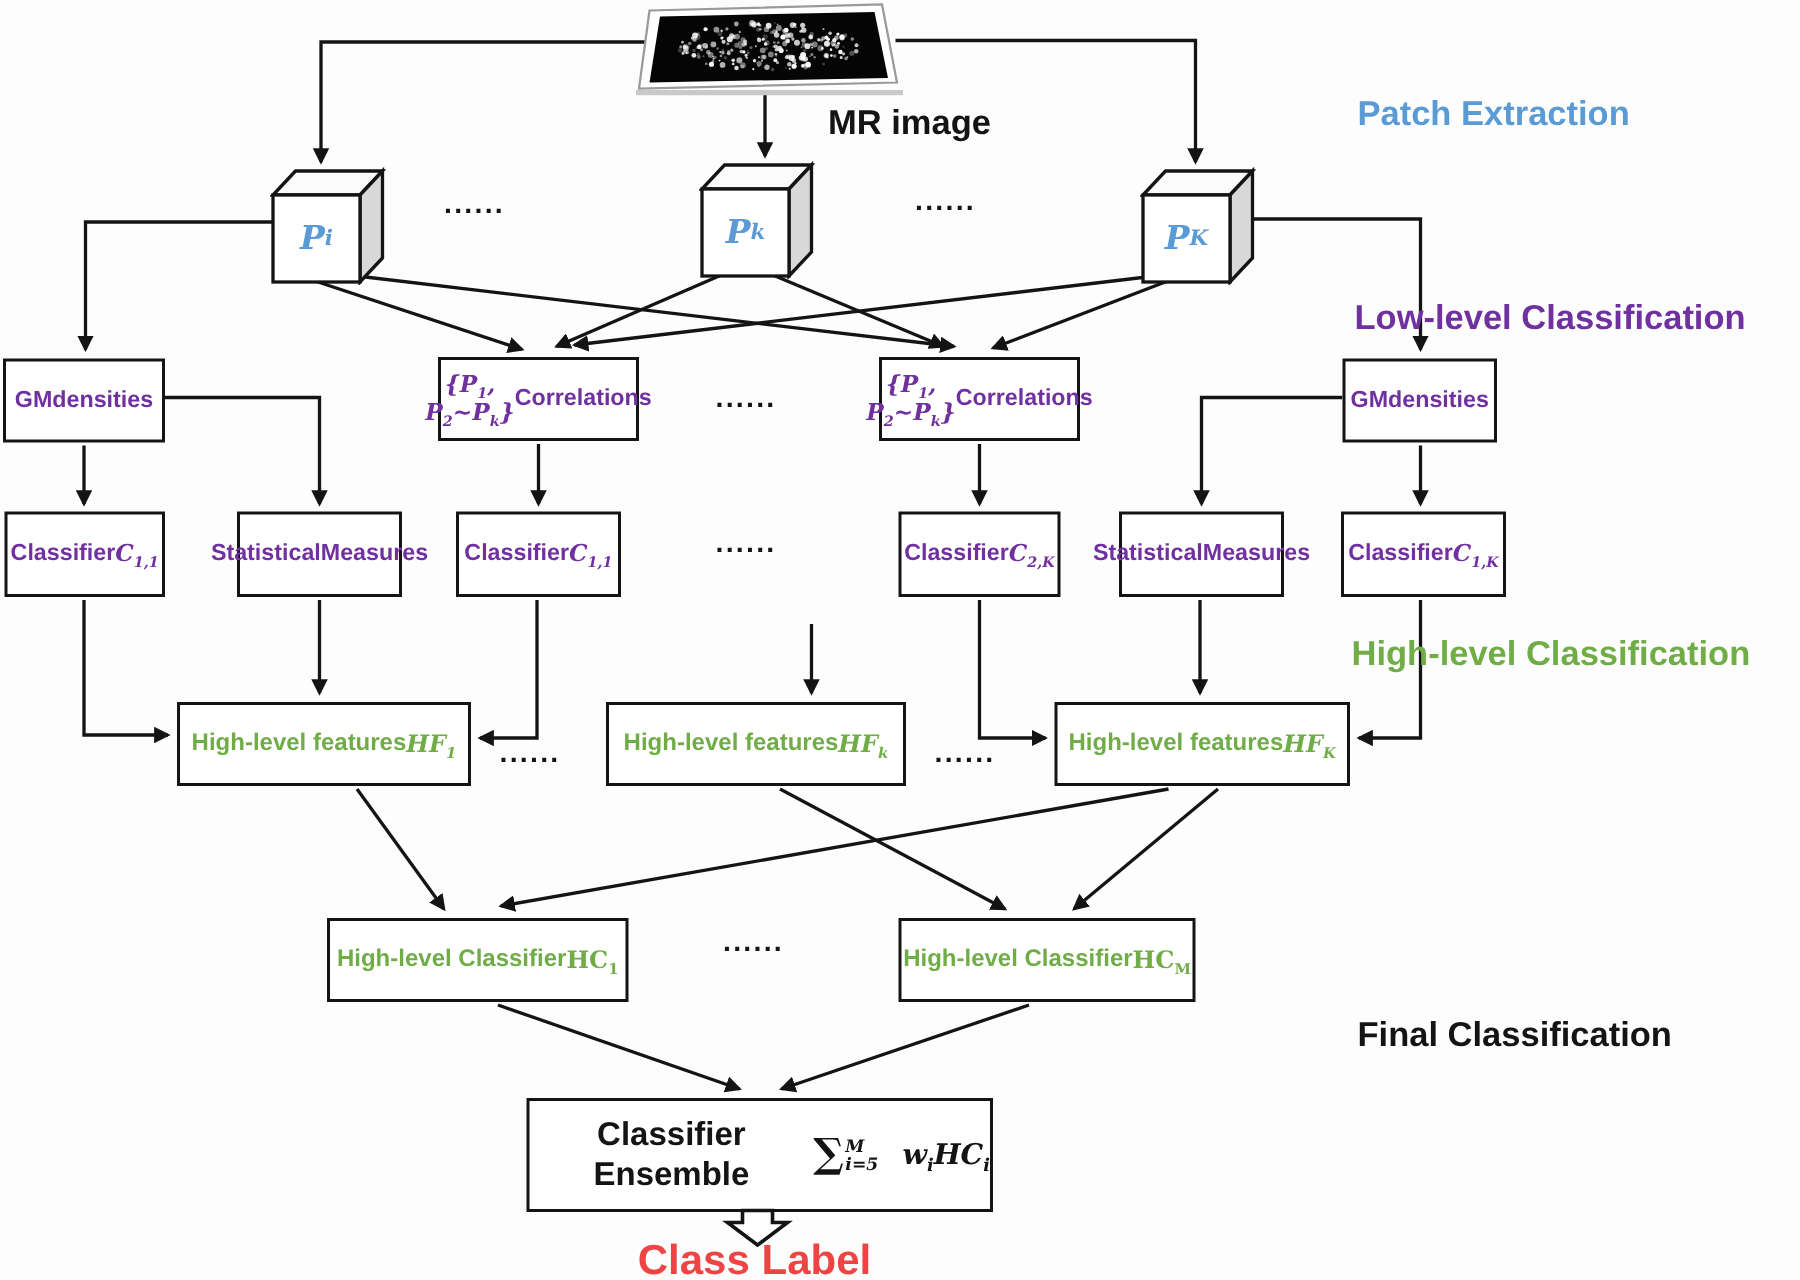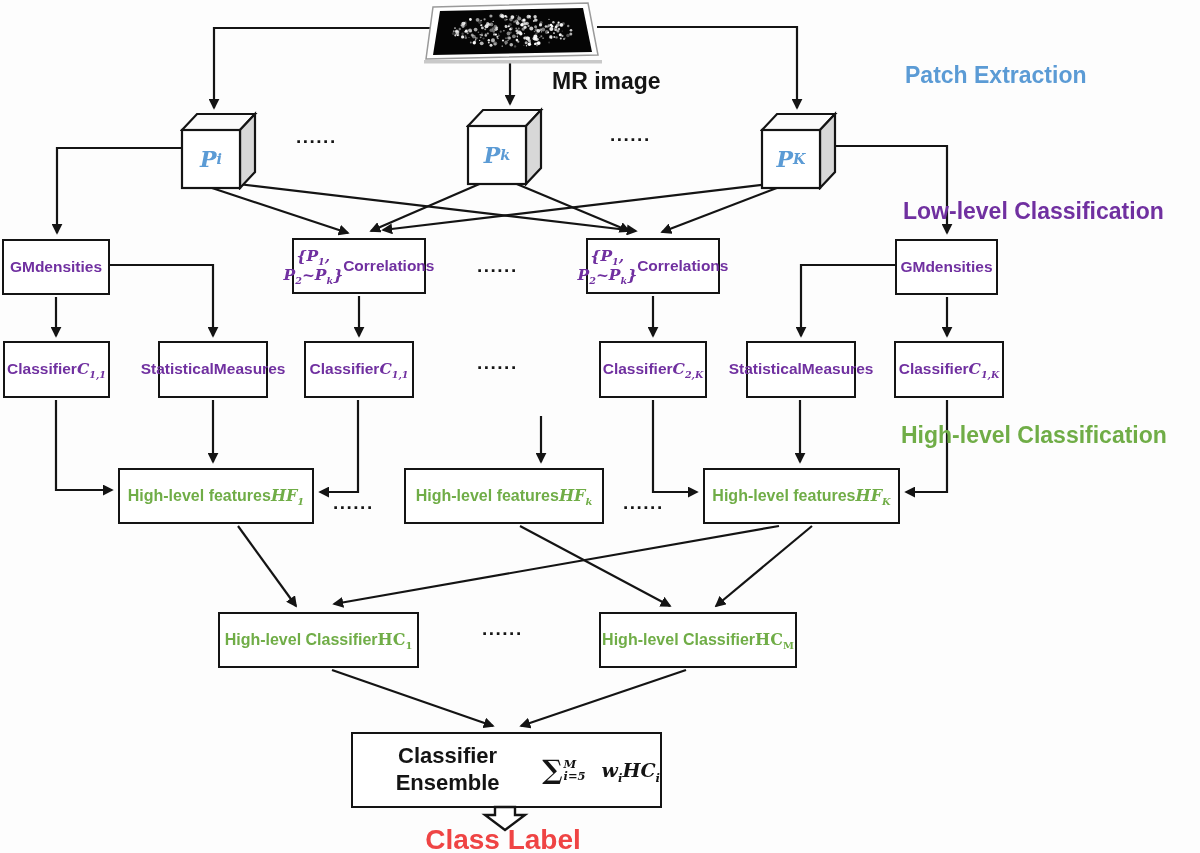--- a/index.html
+++ b/index.html
@@ -332,20 +332,21 @@
           <circle cx="74.6" cy="31.7" r="0.5" fill="#ffffff" opacity="0.28"></circle>
         </g>
       <rect x="0" y="58" width="178" height="3.5" fill="#c9c9c9"></rect>
     </svg>
   </div>
   <div class="mrlabel">MR image</div>
 
   <div class="heading" style="left:905px;top:62px;color:#5B9BD5;">Patch Extraction</div>
   <div class="heading" style="left:901px;top:422px;color:#70AD47;">High-level Classification</div>
   <div class="heading" style="left:903px;top:198px;color:#7030A0;">Low-level Classification</div>
+  <div class="heading" style="left:905px;top:676px;color:#141414;">Final Classification</div>
 
   <div class="cube" style="left:180px;top:110px;">
     <svg width="78" height="80">
       <polygon points="2,20 17,4 75,4 60,20" fill="#fbfbfb" stroke="#141414" stroke-width="2.2"></polygon>
       <polygon points="60,20 75,4 75,62 60,78" fill="#d8d8d8" stroke="#141414" stroke-width="2.2"></polygon>
       <rect x="2" y="20" width="58" height="58" fill="#ffffff" stroke="#141414" stroke-width="2.2"></rect>
     </svg>
     <span class="lbl math">
         <span>P</span>
         <sub>i</sub>

